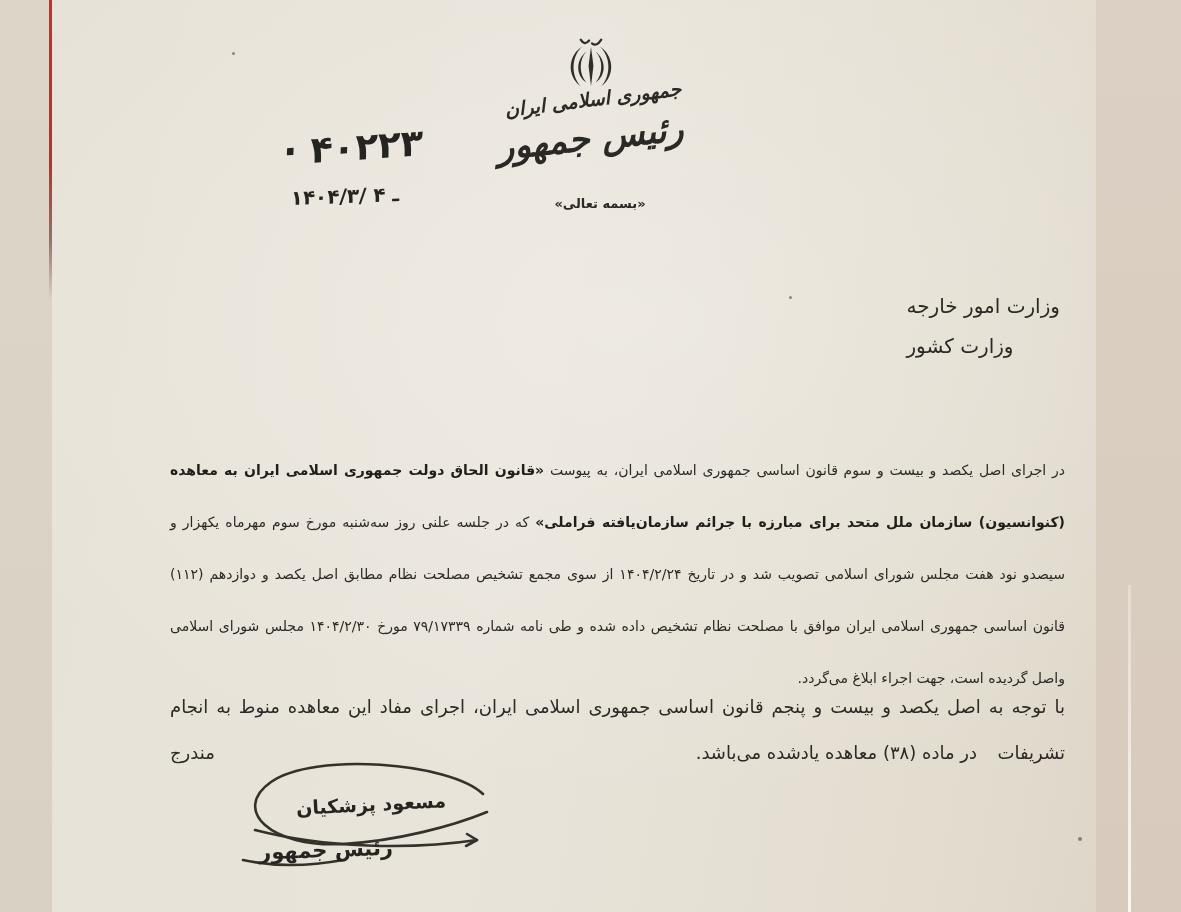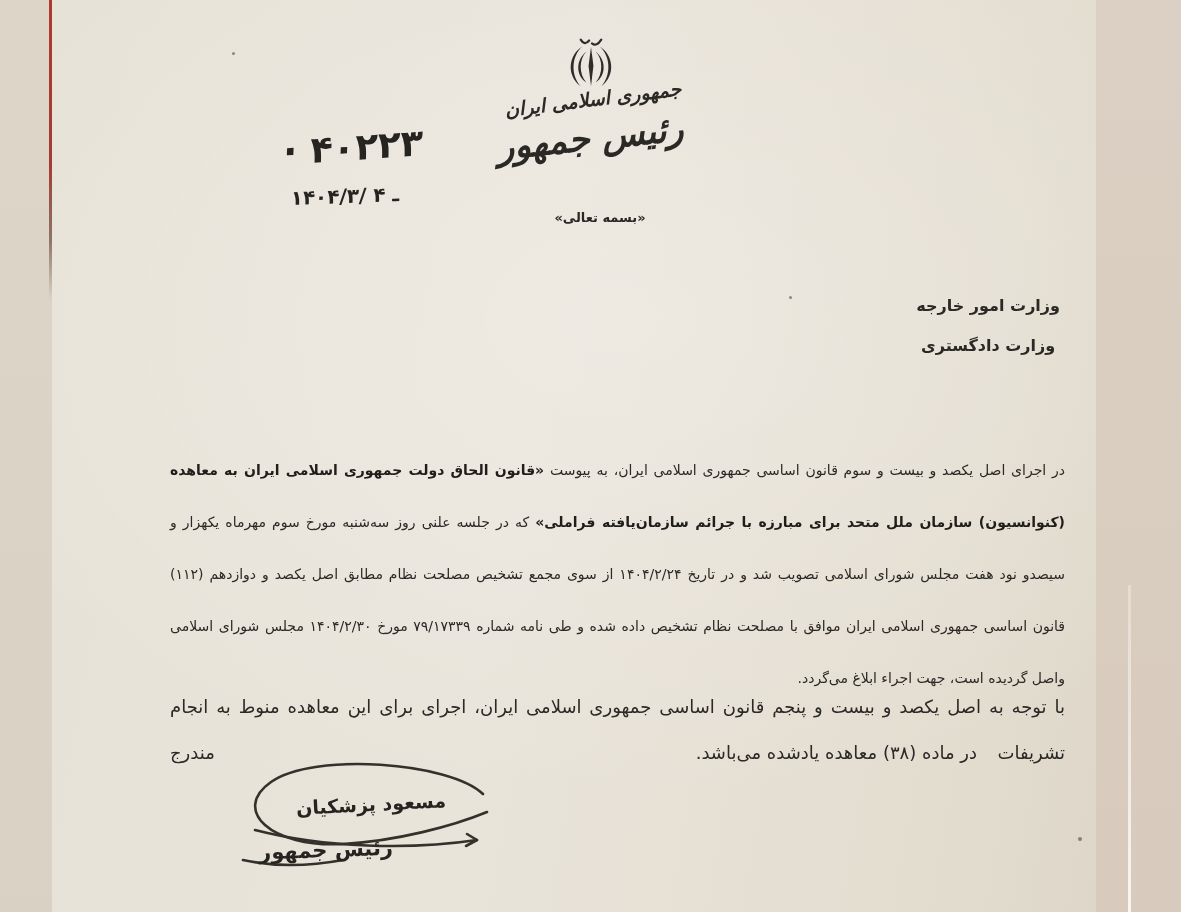--- a/index.html
+++ b/index.html
@@ -45,40 +45,40 @@
     position:absolute;left:468px;top:88px;width:250px;
     text-align:center;font-size:19px;font-style:italic;font-weight:600;
     transform:rotate(-7deg);letter-spacing:0;
   }
   .office{
     position:absolute;left:455px;top:118px;width:270px;
     text-align:center;font-size:35px;font-style:italic;font-weight:700;
     transform:rotate(-6deg);
   }
   .invocation{
-    position:absolute;left:495px;top:210px;width:210px;
+    position:absolute;left:495px;top:196px;width:210px;
     text-align:center;font-size:13px;font-weight:700;
   }
   
   .ref-number{
     position:absolute;left:268px;top:126px;width:170px;
     font-size:37px;font-weight:600;text-align:center;
     transform:rotate(-4deg) skewX(-6deg);
     color:#262420;
   }
   .ref-date{
     position:absolute;left:270px;top:184px;width:150px;
     direction:ltr;font-size:20px;font-weight:600;text-align:center;
     transform:rotate(-2deg) skewX(-4deg);
     color:#262420;
   }
   
   .recipients{
     position:absolute;right:121px;top:286px;
-    text-align:center;font-weight:700;font-size:16px;line-height:40px;
+    text-align:left;font-weight:400;font-size:20px;line-height:40px;
   }
   
   .body-p1{
     position:absolute;left:170px;top:430px;width:895px;
     font-size:14px;line-height:52px;
     text-align:justify;
   }
   .body-p1 b{font-weight:700;color:#201e1b;}
   .body-p2-l1{
     position:absolute;left:170px;top:684px;width:895px;
@@ -132,26 +132,26 @@
 
   <div class="republic ink rtl">جمهوری اسلامی ایران</div>
   <div class="office ink rtl">رئیس جمهور</div>
   <div class="invocation ink rtl">«بسمه تعالی»</div>
 
   <div class="ref-number rtl">۴۰۲۲۳ ·</div>
   <div class="ref-date">۱۴۰۴/۳/ ـ ۴</div>
 
   <div class="recipients ink rtl">
     <div>وزارت امور خارجه</div>
-    <div>وزارت دادگستری</div>
+    <div>وزارت کشور</div>
   </div>
 
   <p class="body-p1 ink rtl"><span>در اجرای اصل یکصد و بیست و سوم قانون اساسی جمهوری اسلامی ایران، به پیوست </span><b>«قانون الحاق دولت جمهوری اسلامی ایران به معاهده (کنوانسیون) سازمان ملل متحد برای مبارزه با جرائم سازمان‌یافته فراملی»</b><span> که در جلسه علنی روز سه‌شنبه مورخ سوم مهرماه یکهزار و سیصدو نود هفت مجلس شورای اسلامی تصویب شد و در تاریخ ۱۴۰۴/۲/۲۴ از سوی مجمع تشخیص مصلحت نظام مطابق اصل یکصد و دوازدهم (۱۱۲) قانون اساسی جمهوری اسلامی ایران موافق با مصلحت نظام تشخیص داده شده و طی نامه شماره ۷۹/۱۷۳۳۹ مورخ ۱۴۰۴/۲/۳۰ مجلس شورای اسلامی واصل گردیده است، جهت اجراء ابلاغ می‌گردد.</span></p>
 
-  <div class="body-p2-l1 ink rtl">با توجه به اصل یکصد و بیست و پنجم قانون اساسی جمهوری اسلامی ایران، اجرای برای این معاهده منوط به انجام تشریفات مندرج</div>
+  <div class="body-p2-l1 ink rtl">با توجه به اصل یکصد و بیست و پنجم قانون اساسی جمهوری اسلامی ایران، اجرای مفاد این معاهده منوط به انجام تشریفات مندرج</div>
   <div class="body-p2-l2 ink rtl"><span class="inner">در ماده (۳۸) معاهده یادشده می‌باشد.</span></div>
 
   <svg class="sig-svg" viewBox="0 0 600 135">
     <g fill="none" stroke="#34312c" stroke-width="2.6" stroke-linecap="round">
       <path d="M268,44 C235,12 98,2 56,32 C16,60 56,98 128,94 C182,91 238,76 272,62"></path>
       <path d="M40,80 C110,98 195,100 262,90"></path>
       <path d="M262,90 l-10,-6 m10,6 l-11,6"></path>
       <path d="M28,110 C60,117 96,116 128,110"></path>
     </g>
   </svg>

